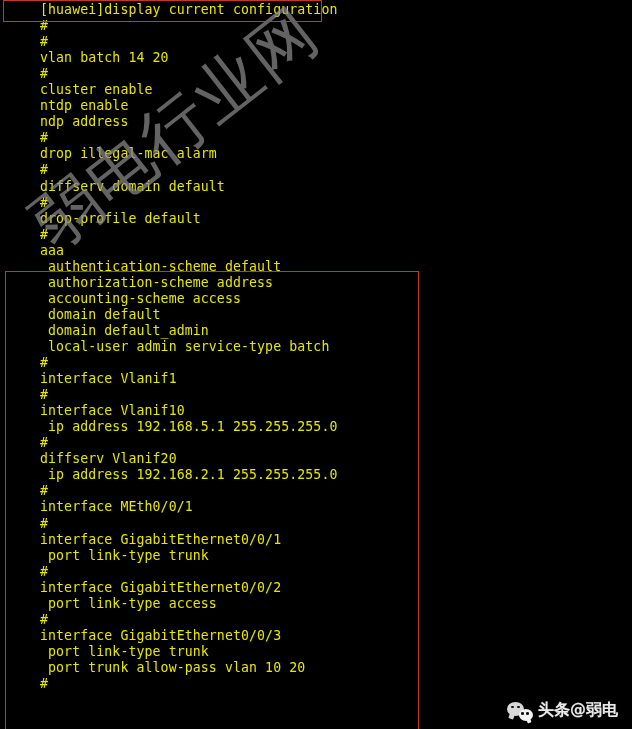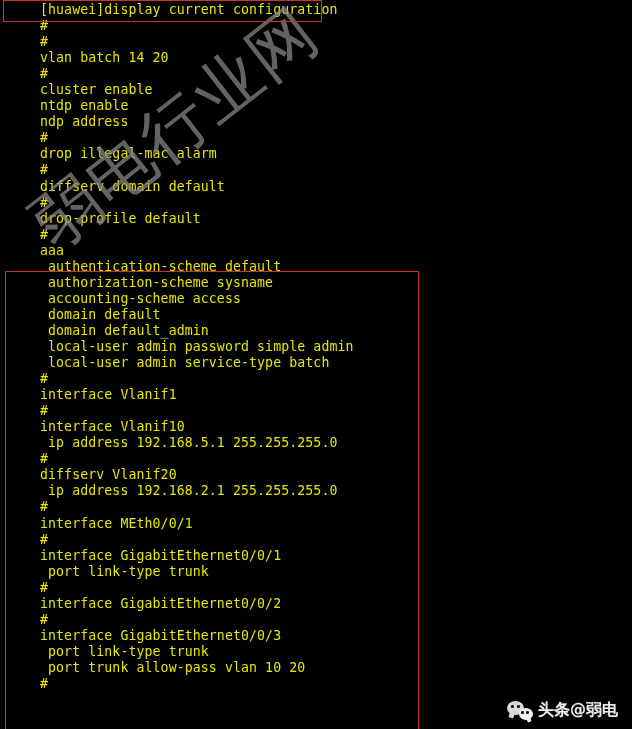--- a/index.html
+++ b/index.html
@@ -84,21 +84,21 @@
     width: 414px;
     height: 462px;
   }
 
   
   #wechat-badge {
     position: absolute;
     right: 14px;
     bottom: 8px;
     display: flex;
-    align-items: flex-start;
+    align-items: center;
     gap: 5px;
     z-index: 5;
   }
   #wechat-icon {
     position: relative;
     width: 26px;
     height: 20px;
     flex: none;
   }
   #wechat-icon .bubble-big {
@@ -181,41 +181,41 @@
       <div class="line">ndp address</div>
       <div class="line">#</div>
       <div class="line">drop illegal-mac alarm</div>
       <div class="line">#</div>
       <div class="line">diffserv domain default</div>
       <div class="line">#</div>
       <div class="line">drop-profile default</div>
       <div class="line">#</div>
       <div class="line">aaa</div>
       <div class="line"> authentication-scheme default</div>
-      <div class="line"> authorization-scheme sysname</div>
+      <div class="line"> authorization-scheme address</div>
       <div class="line"> accounting-scheme access</div>
       <div class="line"> domain default</div>
       <div class="line"> domain default_admin</div>
-      <div class="line"> local-user admin password simple admin</div>
       <div class="line"> local-user admin service-type batch</div>
       <div class="line">#</div>
       <div class="line">interface Vlanif1</div>
       <div class="line">#</div>
       <div class="line">interface Vlanif10</div>
       <div class="line"> ip address 192.168.5.1 255.255.255.0</div>
       <div class="line">#</div>
       <div class="line">diffserv Vlanif20</div>
       <div class="line"> ip address 192.168.2.1 255.255.255.0</div>
       <div class="line">#</div>
       <div class="line">interface MEth0/0/1</div>
       <div class="line">#</div>
       <div class="line">interface GigabitEthernet0/0/1</div>
       <div class="line"> port link-type trunk</div>
       <div class="line">#</div>
       <div class="line">interface GigabitEthernet0/0/2</div>
+      <div class="line"> port link-type access</div>
       <div class="line">#</div>
       <div class="line">interface GigabitEthernet0/0/3</div>
       <div class="line"> port link-type trunk</div>
       <div class="line"> port trunk allow-pass vlan 10 20</div>
       <div class="line">#</div>
     </div>
 
   <div class="anno-box" id="anno-box-command"></div>
 
   <div class="anno-box" id="anno-box-config"></div>

